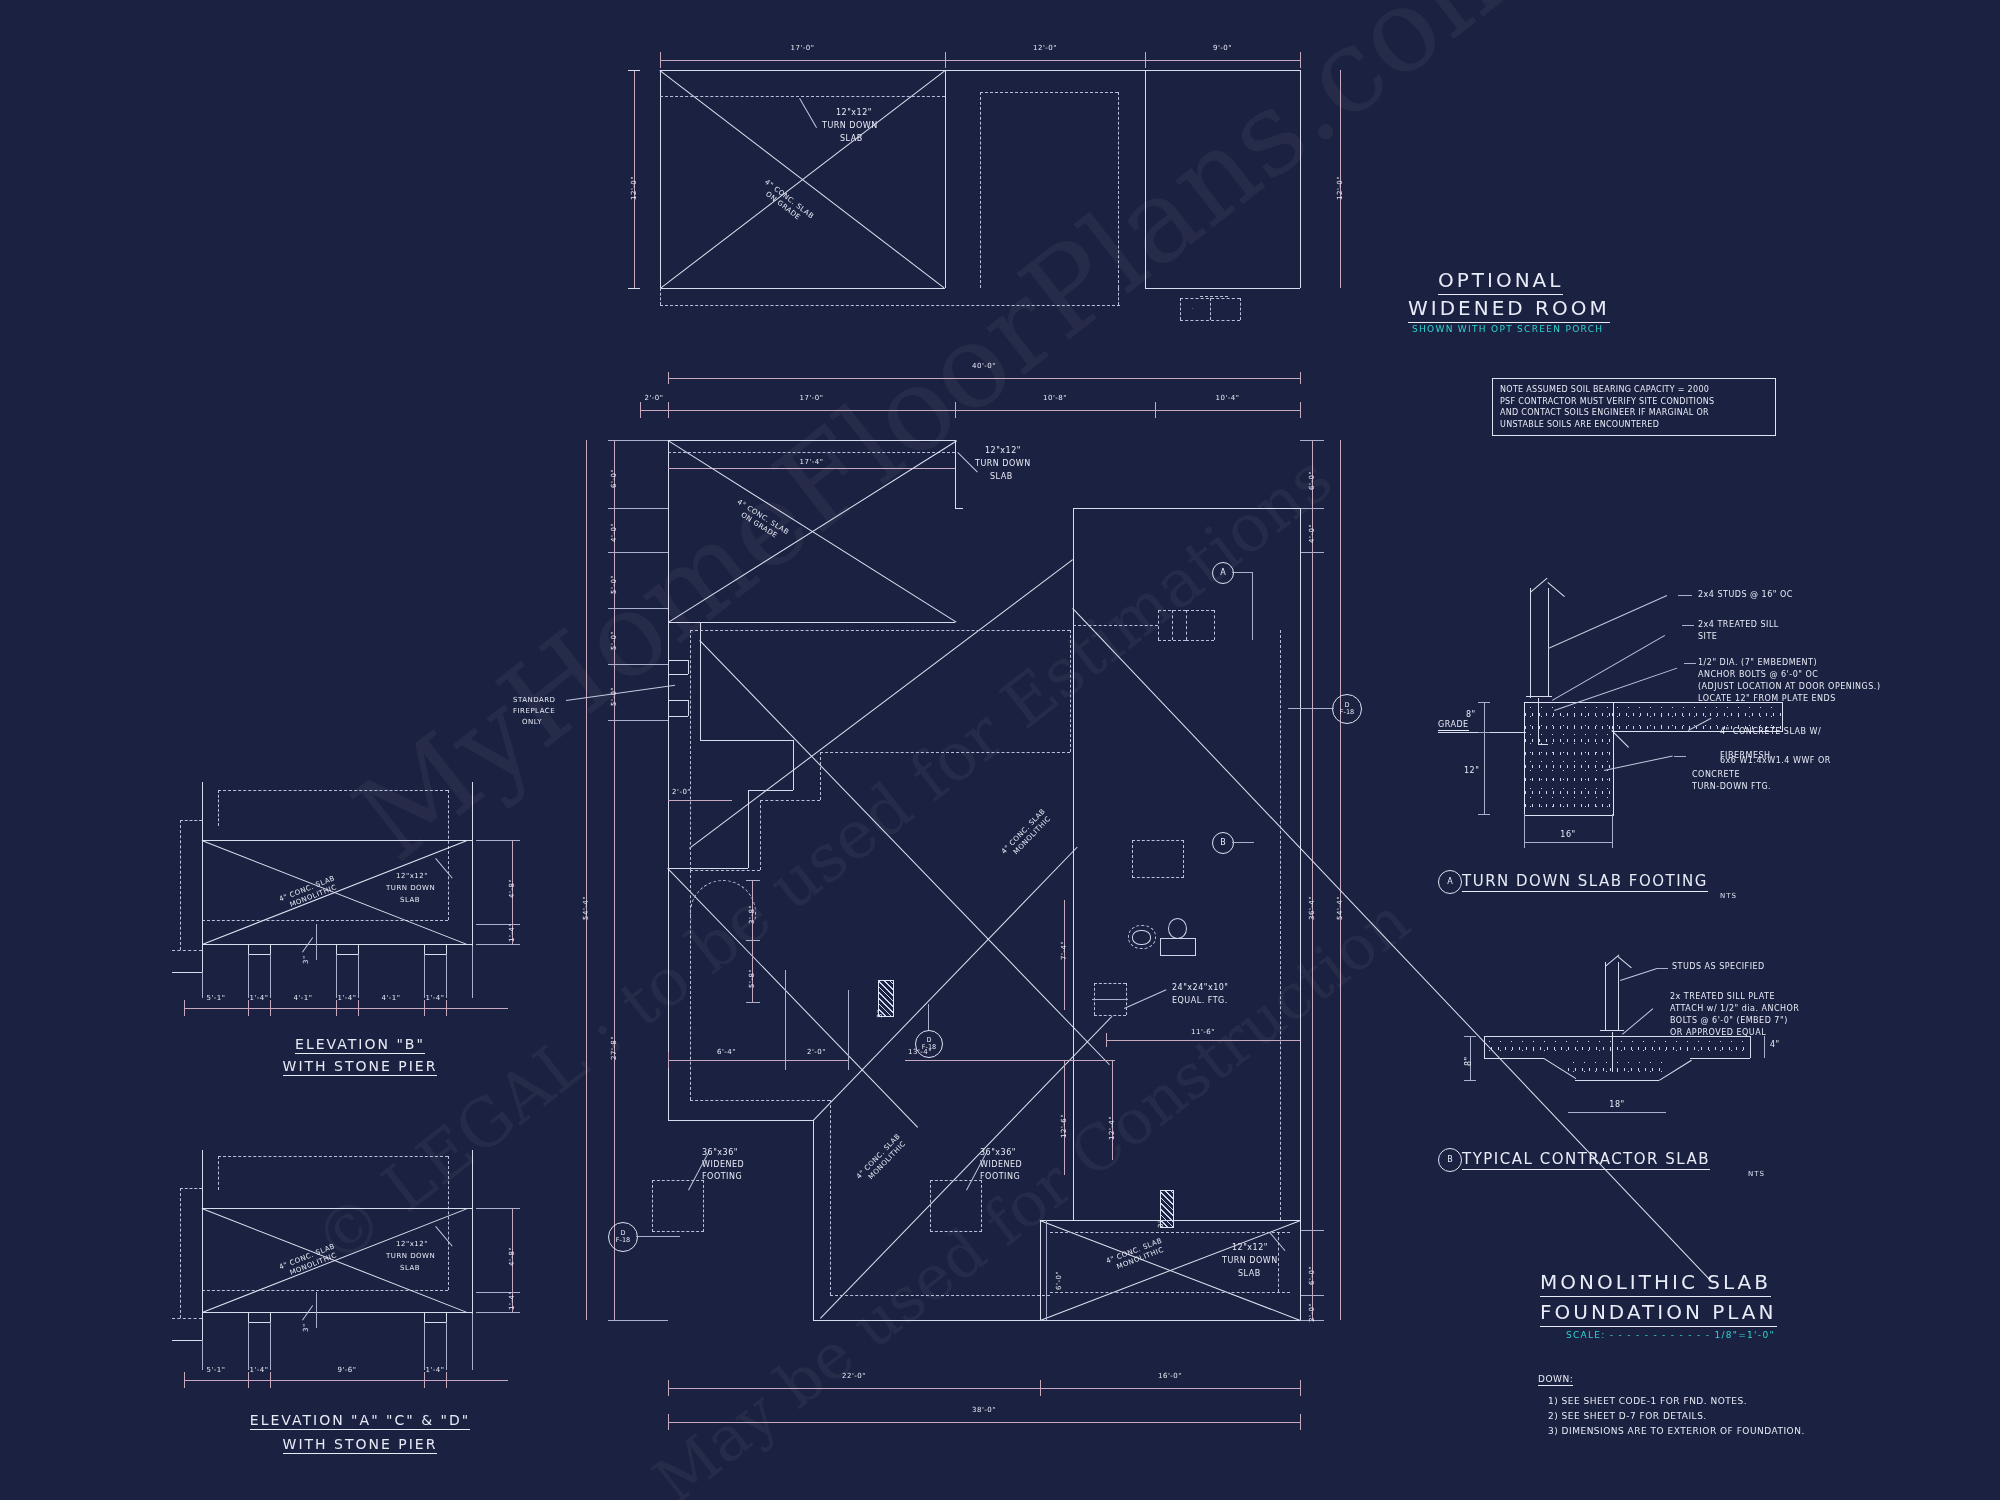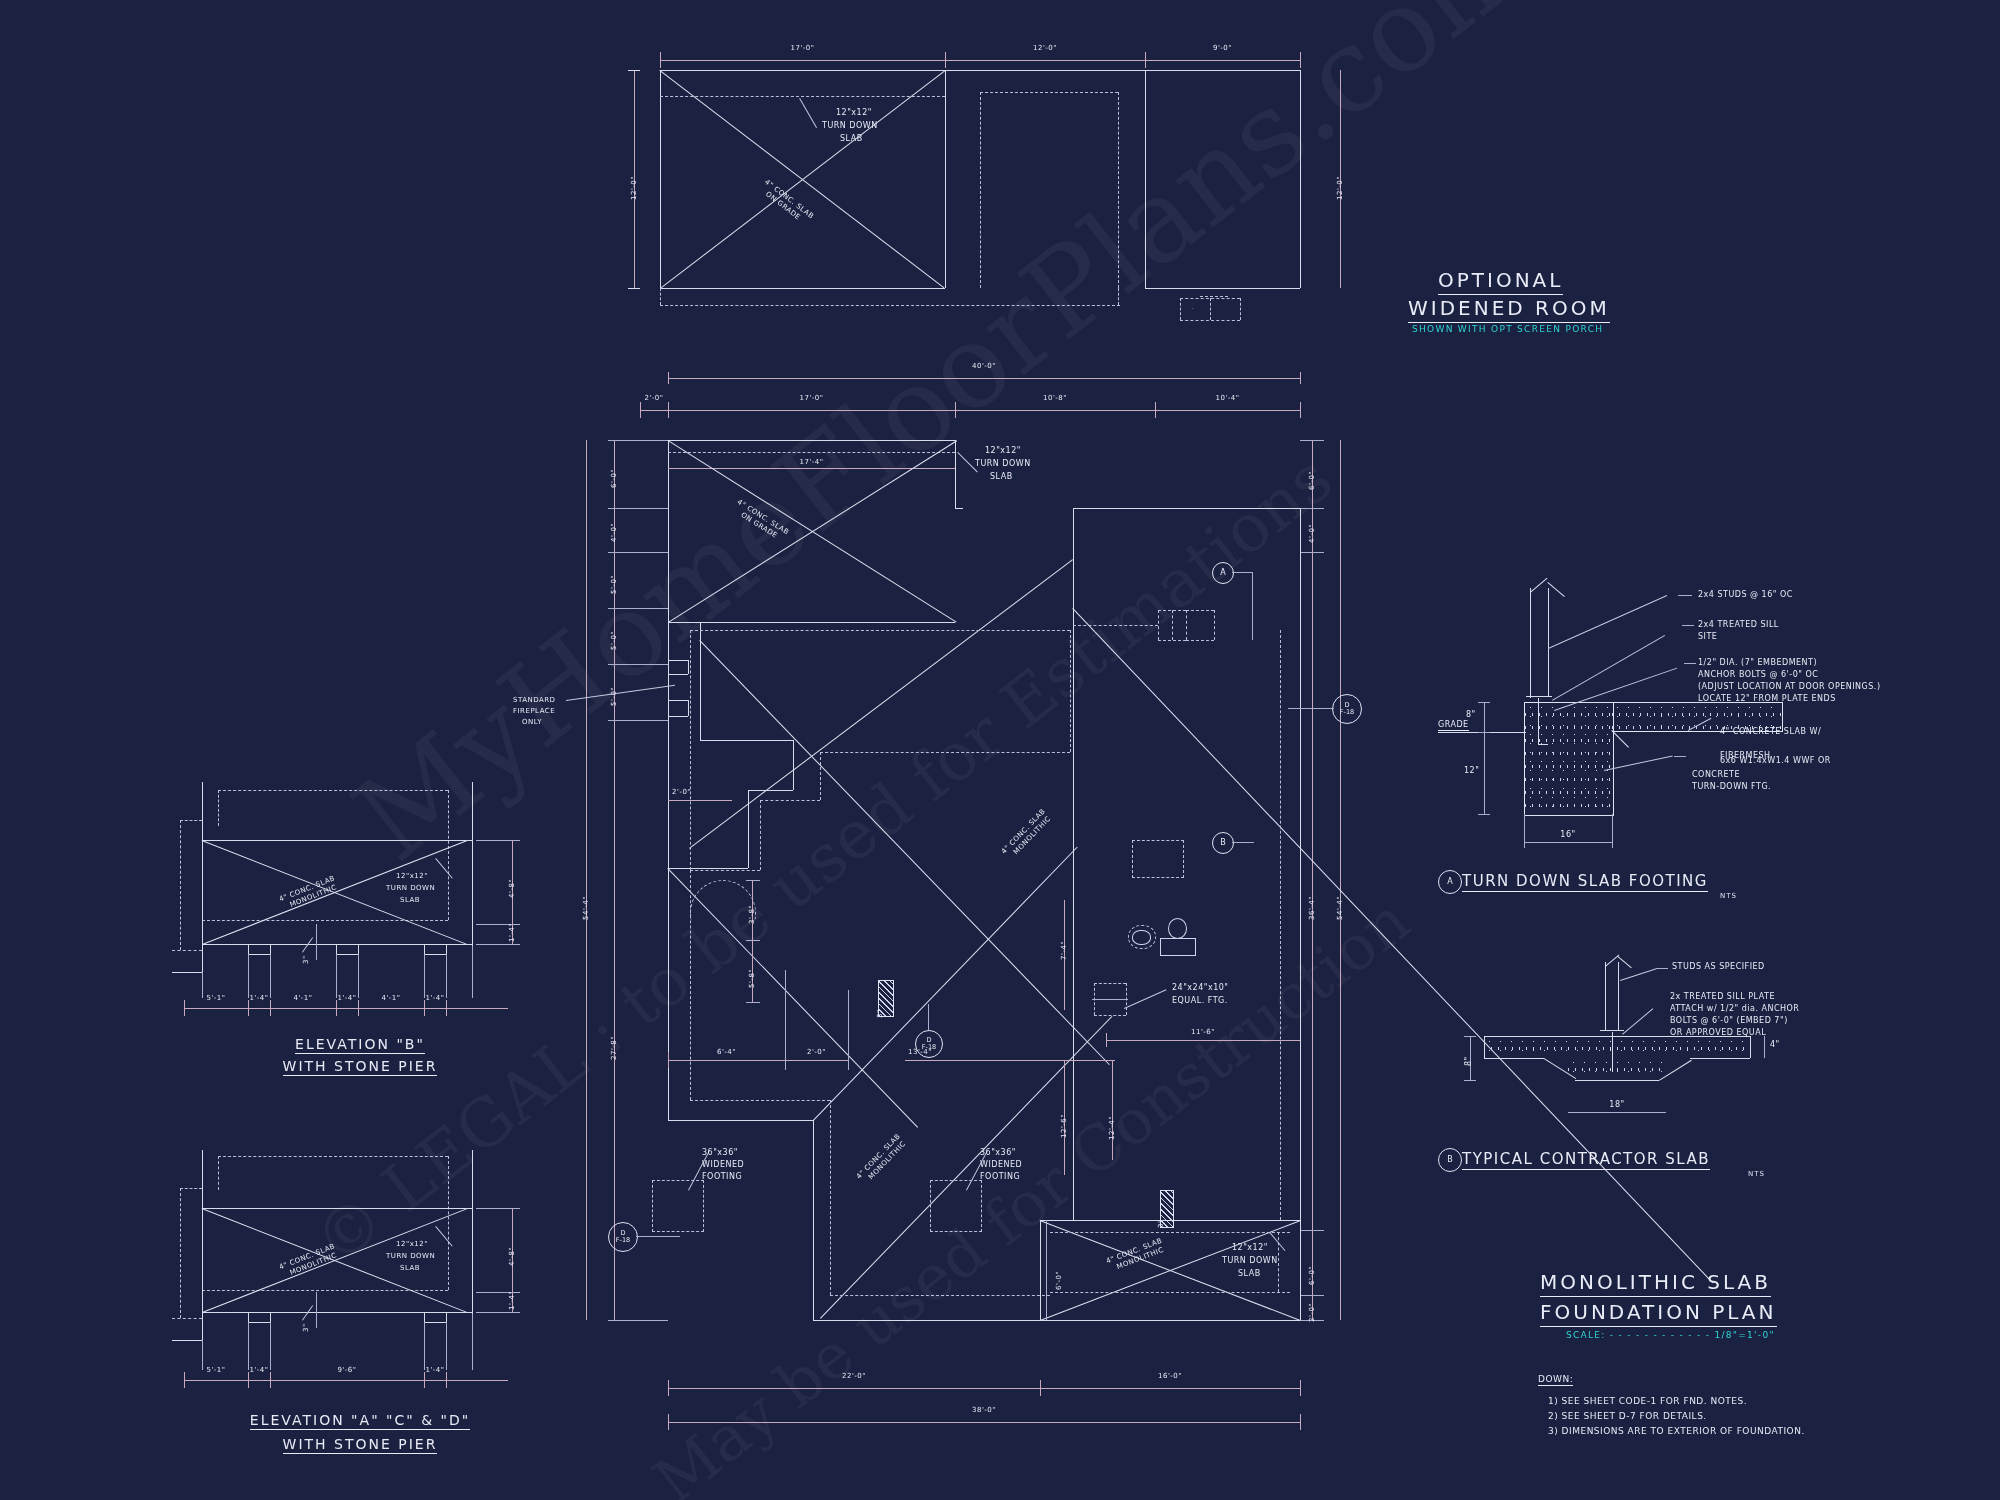--- a/index.html
+++ b/index.html
@@ -131,20 +131,26 @@
     <div style="position:absolute;left:768px;top:178px;transform:rotate(37.4deg);transform-origin:0 0;">
       <div class="txt xs" style="position:static;">4" CONC. SLAB</div>
       <div class="txt xs" style="position:static;margin-left:8px;">ON GRADE</div>
     </div>
   </div>
 
   <div class="title" style="left:1438px;top:268px;"><span class="u">OPTIONAL</span></div>
   <div class="title" style="left:1408px;top:296px;"><span class="u">WIDENED ROOM</span></div>
   <div class="subtitle" style="left:1412px;top:324px;">SHOWN WITH OPT SCREEN PORCH</div>
 
+  <div class="notebox" style="left:1492px;top:378px;width:268px;">
+    <div>NOTE ASSUMED SOIL BEARING CAPACITY = 2000</div>
+    <div>PSF CONTRACTOR MUST VERIFY SITE CONDITIONS</div>
+    <div>AND CONTACT SOILS ENGINEER IF MARGINAL OR</div>
+    <div>UNSTABLE SOILS ARE ENCOUNTERED</div>
+  </div>
 
   <div class="grp" style="left:0;top:0;width:1400px;height:1500px;">
 
     <div class="dimline" style="left:668px;top:378px;width:632px;"></div>
     <div class="dimtick" style="left:668px;top:372px;height:12px;"></div>
     <div class="dimtick" style="left:1300px;top:372px;height:12px;"></div>
     <div class="txt xs ctr" style="left:668px;top:362px;width:632px;">40'-0"</div>
 
     <div class="dimline" style="left:640px;top:410px;width:660px;"></div>
     <div class="dimtick" style="left:640px;top:402px;height:16px;"></div>

